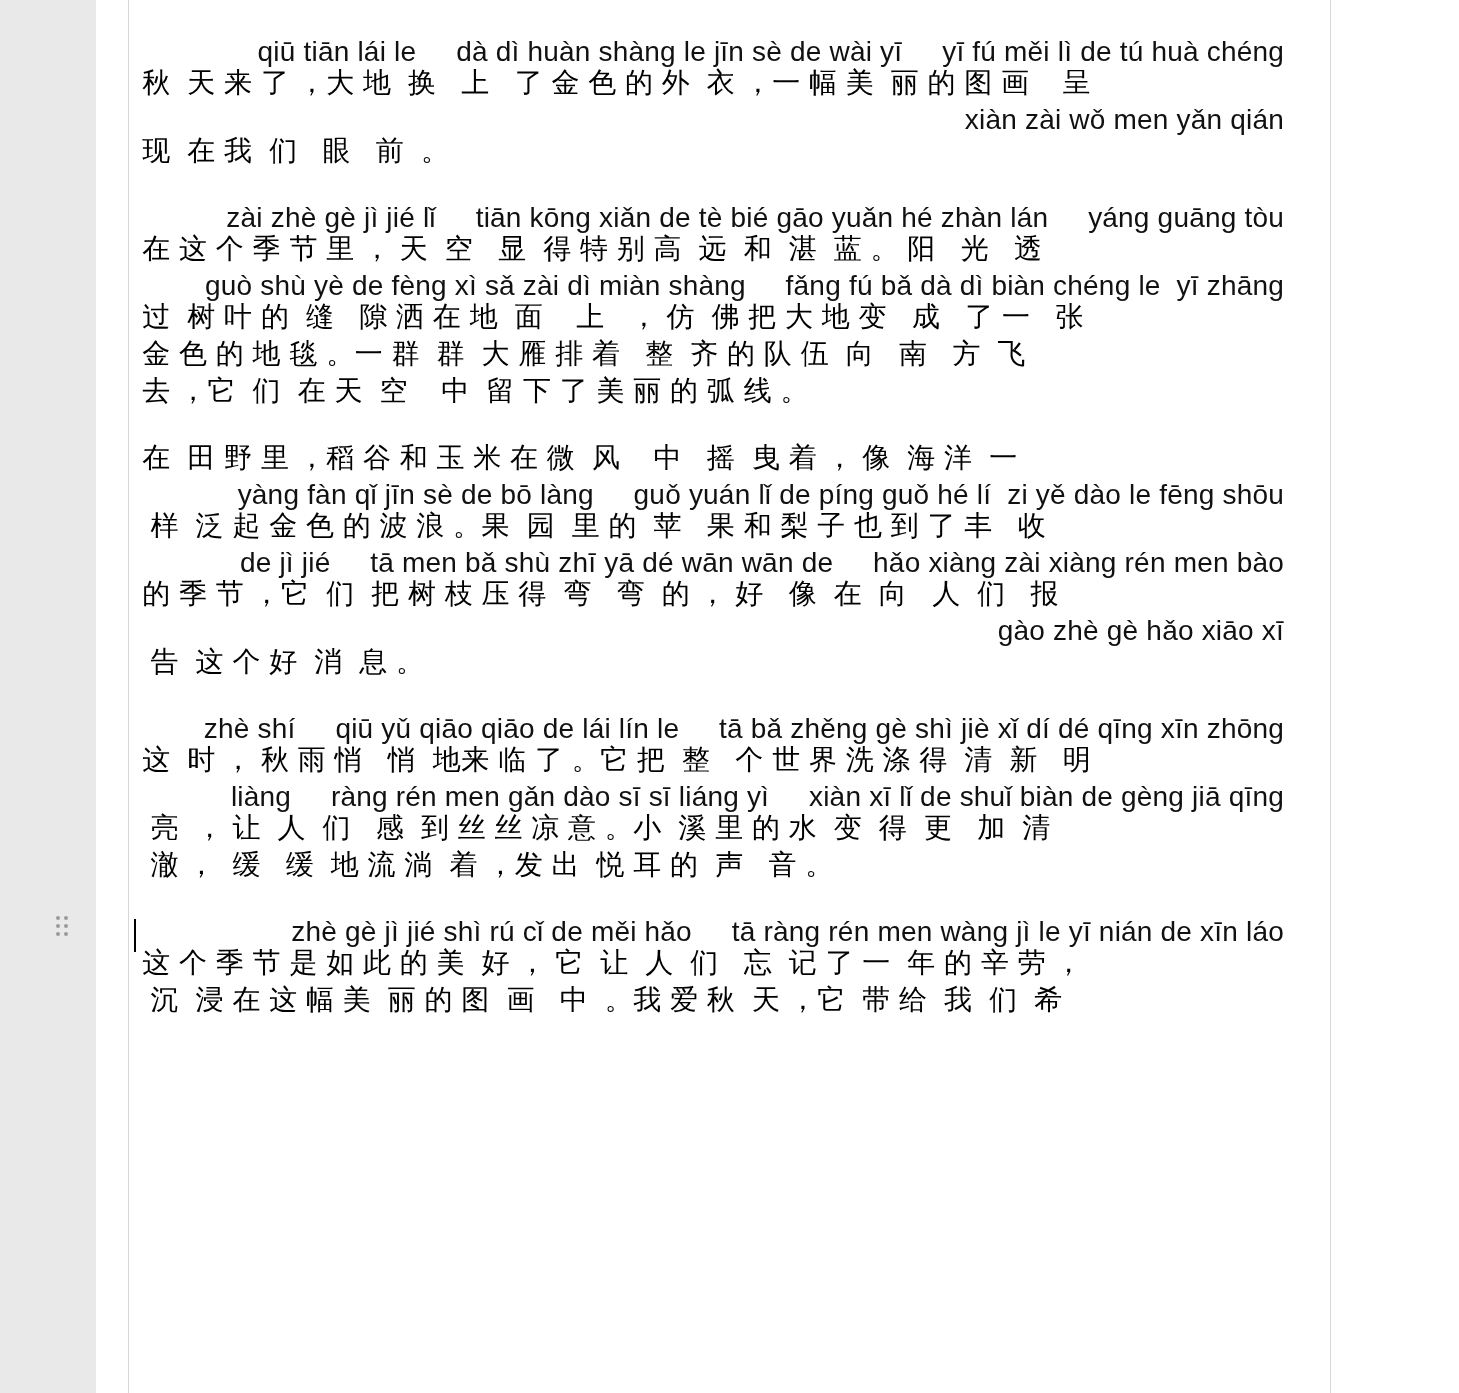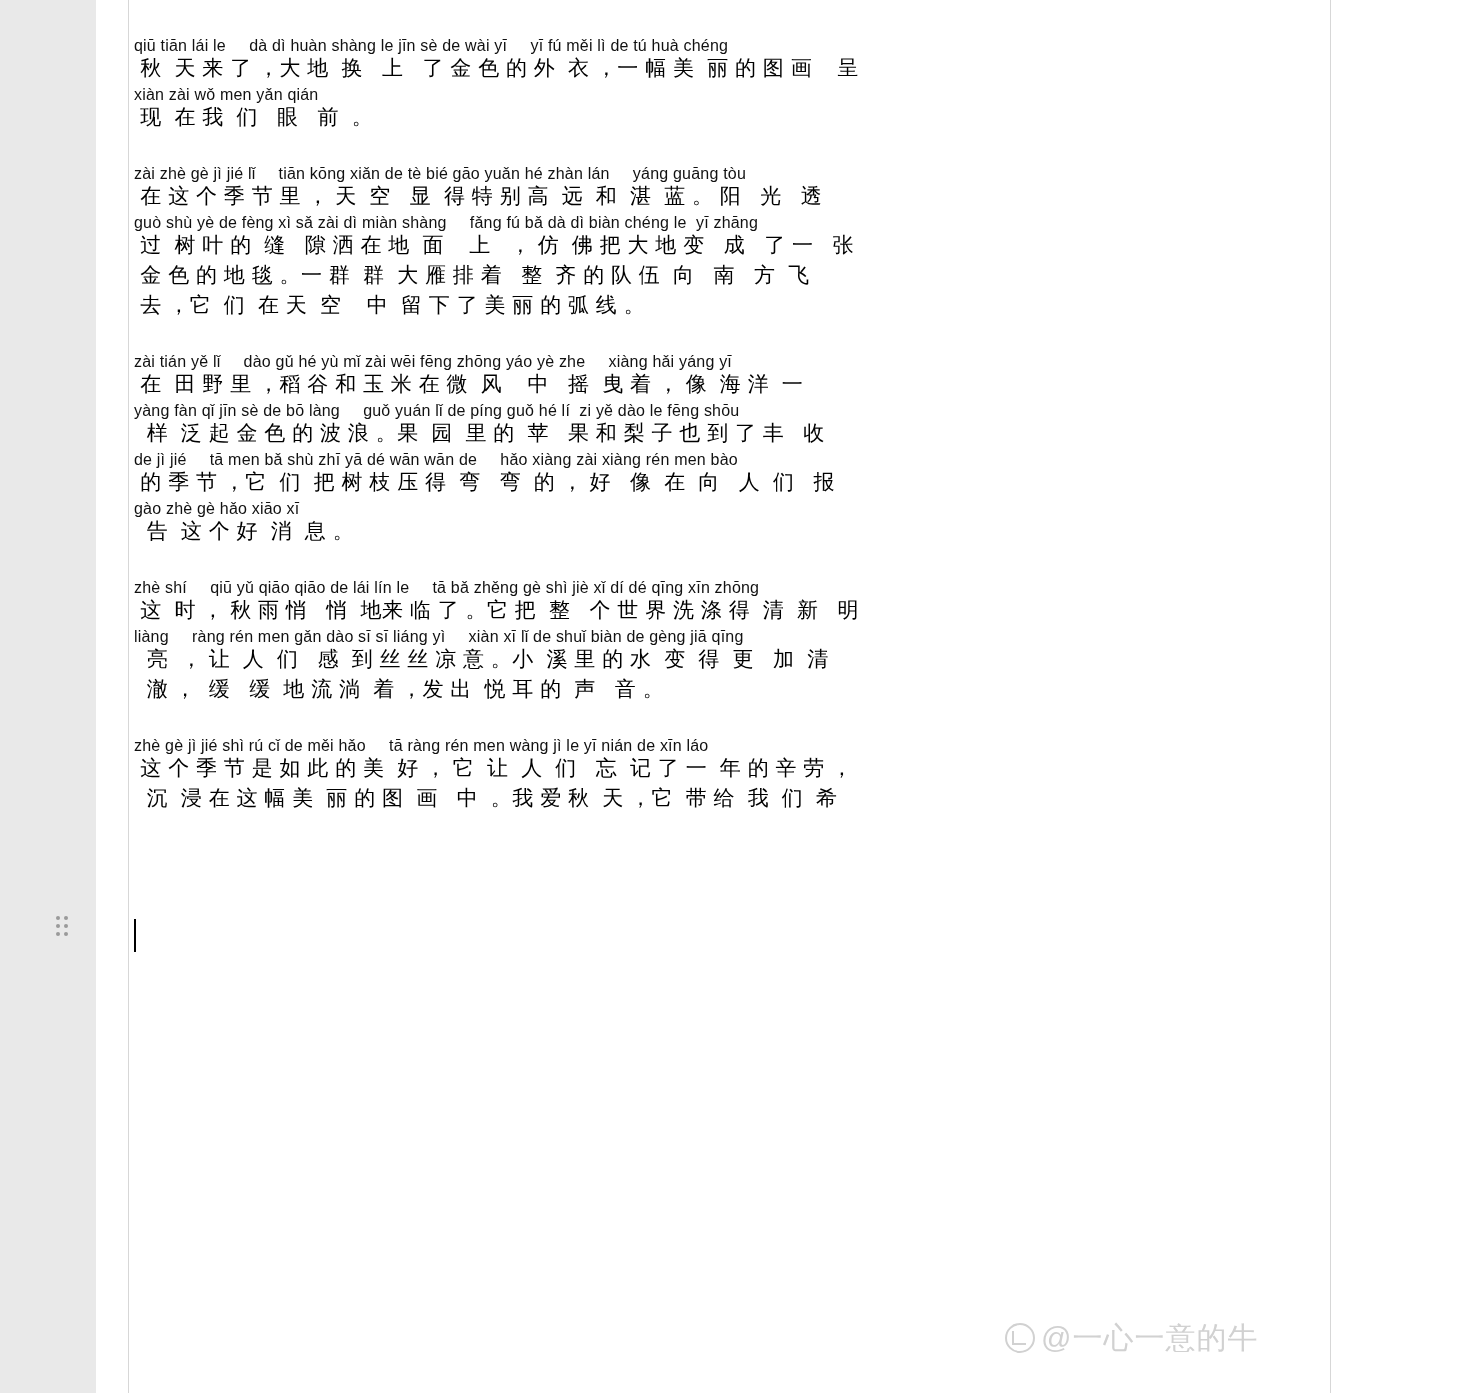--- a/index.html
+++ b/index.html
@@ -68,27 +68,28 @@
 
   .para {
     margin: 0 0 30px 0;
   }
 
   .line {
     white-space: pre;
     line-height: 1.0;
   }
   .pinyin {
-    font-size: 16px;
+    font-size: 28px;
     color: #111111;
     letter-spacing: 0.2px;
     padding-bottom: 3px;
+    text-align: right;
   }
   .hanzi {
-    font-size: 21px;
+    font-size: 28px;
     color: #000000;
     letter-spacing: 0.5px;
     padding-bottom: 9px;
   }
 
   
   #drag-handle {
     position: absolute;
     left: 56px;
     top: 916px;
@@ -167,21 +168,20 @@
     <div class="para">
       <div class="line pinyin">zài zhè gè jì jié lǐ     tiān kōng xiǎn de tè bié gāo yuǎn hé zhàn lán     yáng guāng tòu</div>
       <div class="line hanzi"> 在 这 个 季 节 里 ， 天  空   显  得 特 别 高  远  和  湛  蓝 。 阳   光   透</div>
       <div class="line pinyin">guò shù yè de fèng xì sǎ zài dì miàn shàng     fǎng fú bǎ dà dì biàn chéng le  yī zhāng</div>
       <div class="line hanzi"> 过  树 叶 的  缝   隙 洒 在 地  面    上   ， 仿  佛 把 大 地 变   成   了 一   张</div>
       <div class="line hanzi"> 金 色 的 地 毯 。一 群  群  大 雁 排 着   整  齐 的 队 伍  向   南   方  飞</div>
       <div class="line hanzi"> 去 ，它  们  在 天  空    中  留 下 了 美 丽 的 弧 线 。</div>
     </div>
 
     <div class="para">
-      <div class="line pinyin">zài tián yě lǐ     dào gǔ hé yù mǐ zài wēi fēng zhōng yáo yè zhe     xiàng hǎi yáng yī</div>
       <div class="line hanzi"> 在  田 野 里 ，稻 谷 和 玉 米 在 微  风    中   摇  曳 着 ， 像  海 洋  一</div>
       <div class="line pinyin">yàng fàn qǐ jīn sè de bō làng     guǒ yuán lǐ de píng guǒ hé lí  zi yě dào le fēng shōu</div>
       <div class="line hanzi">  样  泛 起 金 色 的 波 浪 。果  园  里 的  苹   果 和 梨 子 也 到 了 丰   收</div>
       <div class="line pinyin">de jì jié     tā men bǎ shù zhī yā dé wān wān de     hǎo xiàng zài xiàng rén men bào</div>
       <div class="line hanzi"> 的 季 节 ，它  们  把 树 枝 压 得  弯   弯  的 ， 好   像  在  向   人  们   报</div>
       <div class="line pinyin">gào zhè gè hǎo xiāo xī</div>
       <div class="line hanzi">  告  这 个 好  消  息 。</div>
     </div>
 
     <div class="para">
@@ -204,17 +204,14 @@
     <i></i>
     <i></i>
     <i></i>
     <i></i>
     <i></i>
     <i></i>
   </div>
 
   <div id="caret"></div>
 
-  <div id="watermark">
-    <span class="wm-icon"></span><span>@一心一意的牛</span>
-  </div>
 
 </div>
 
 </body></html>

